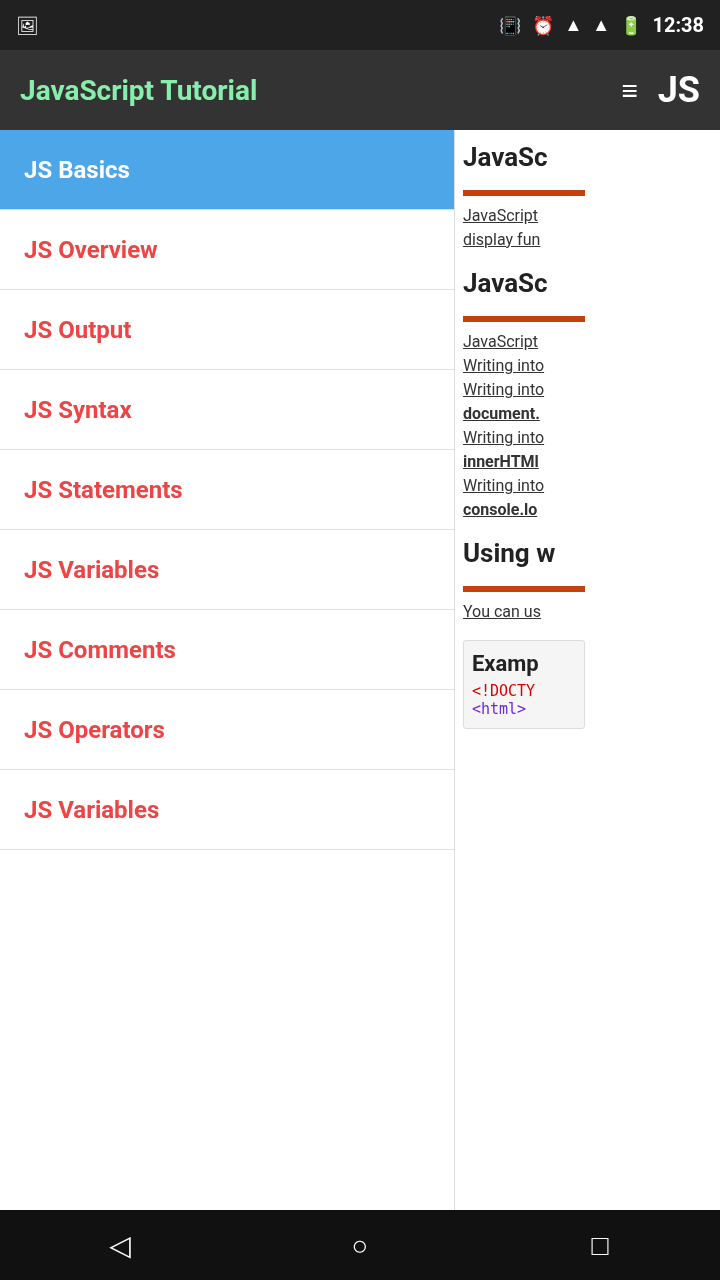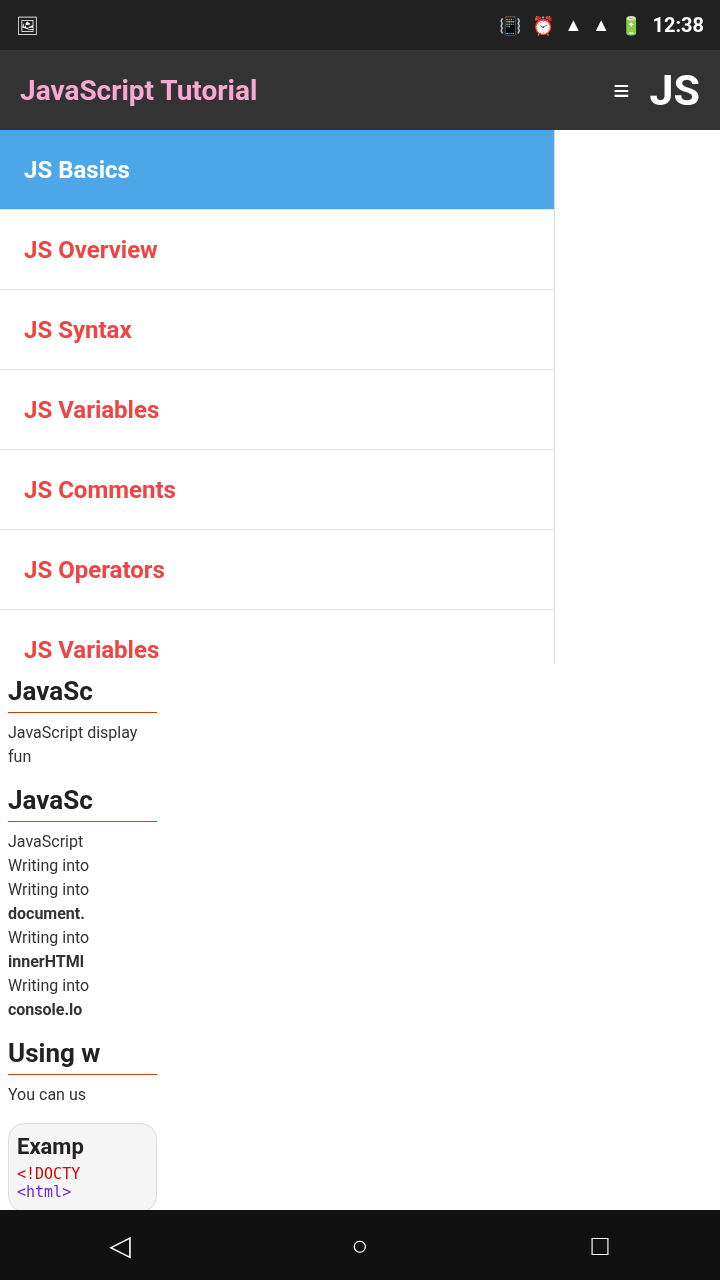--- a/index.html
+++ b/index.html
@@ -25,46 +25,45 @@
     .app-header {
       width: 720px;
       height: 80px;
       background: #333333;
       display: flex;
       align-items: center;
       justify-content: space-between;
       padding: 0 20px;
     }
     .app-title {
-      color: #f9a8d4;
+      color: #86efac;
       font-size: 28px;
       font-weight: bold;
     }
     .header-right {
       display: flex;
       align-items: center;
       gap: 20px;
     }
     .hamburger-icon {
       color: #fff;
       font-size: 28px;
       cursor: pointer;
     }
     .js-badge {
       color: #fff;
-      font-size: 43px;
+      font-size: 36px;
       font-weight: bold;
     }
 
     
     .main-layout {
       display: flex;
       width: 593px;
       height: calc(1280px - 50px - 80px - 70px);
-      flex-direction: column;
     }
 
     
     .sidebar {
       width: 555px;
       height: 100%;
       background: #fff;
       overflow-y: auto;
       border-right: 1px solid #ddd;
     }
@@ -96,35 +95,36 @@
       background: #fff;
       overflow: hidden;
       padding: 12px 8px;
     }
 
     .content-section { margin-bottom: 16px; }
     .content-heading {
       font-size: 26px;
       font-weight: bold;
       color: #222;
-      border-bottom: 1px solid #c2410c;
-      padding-bottom: 6px;
+      border-bottom: 6px solid #c2410c;
+      padding-bottom: 18px;
       margin-bottom: 8px;
     }
     .content-text {
       font-size: 16px;
       color: #333;
       line-height: 1.5;
+      text-decoration: underline;
     }
     .content-text .bold { font-weight: bold; }
 
     .code-box {
       background: #f5f5f5;
       border: 1px solid #ddd;
-      border-radius: 16px;
+      border-radius: 3px;
       padding: 10px 8px;
       margin-top: 8px;
     }
     .code-box-title {
       font-size: 22px;
       font-weight: bold;
       color: #222;
       margin-bottom: 6px;
     }
     .code-line {
@@ -187,21 +187,27 @@
 <div class="main-layout">
 
   <div class="sidebar">
     <div class="nav-item active">
       <span class="nav-item-label">JS Basics</span>
     </div>
     <div class="nav-item">
       <span class="nav-item-label">JS Overview</span>
     </div>
     <div class="nav-item">
+      <span class="nav-item-label">JS Output</span>
+    </div>
+    <div class="nav-item">
       <span class="nav-item-label">JS Syntax</span>
+    </div>
+    <div class="nav-item">
+      <span class="nav-item-label">JS Statements</span>
     </div>
     <div class="nav-item">
       <span class="nav-item-label">JS Variables</span>
     </div>
     <div class="nav-item">
       <span class="nav-item-label">JS Comments</span>
     </div>
     <div class="nav-item">
       <span class="nav-item-label">JS Operators</span>
     </div>

